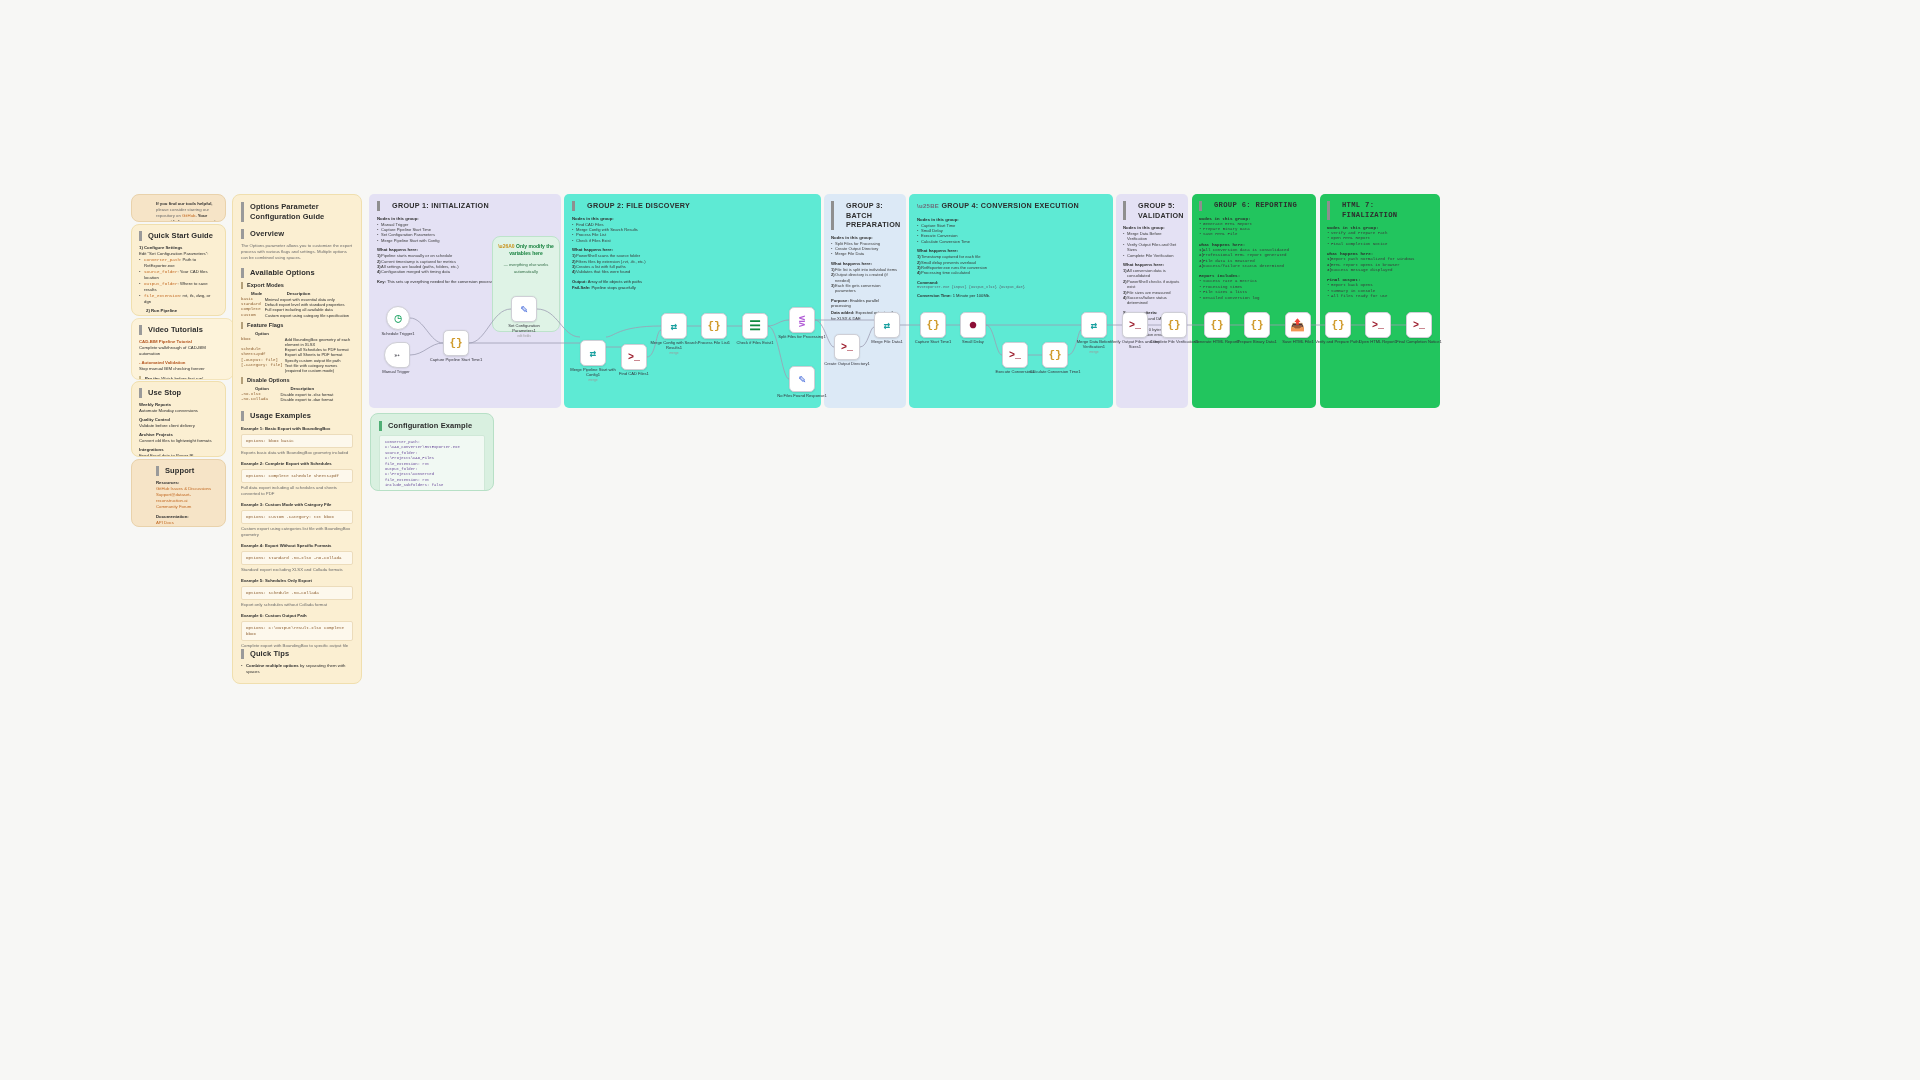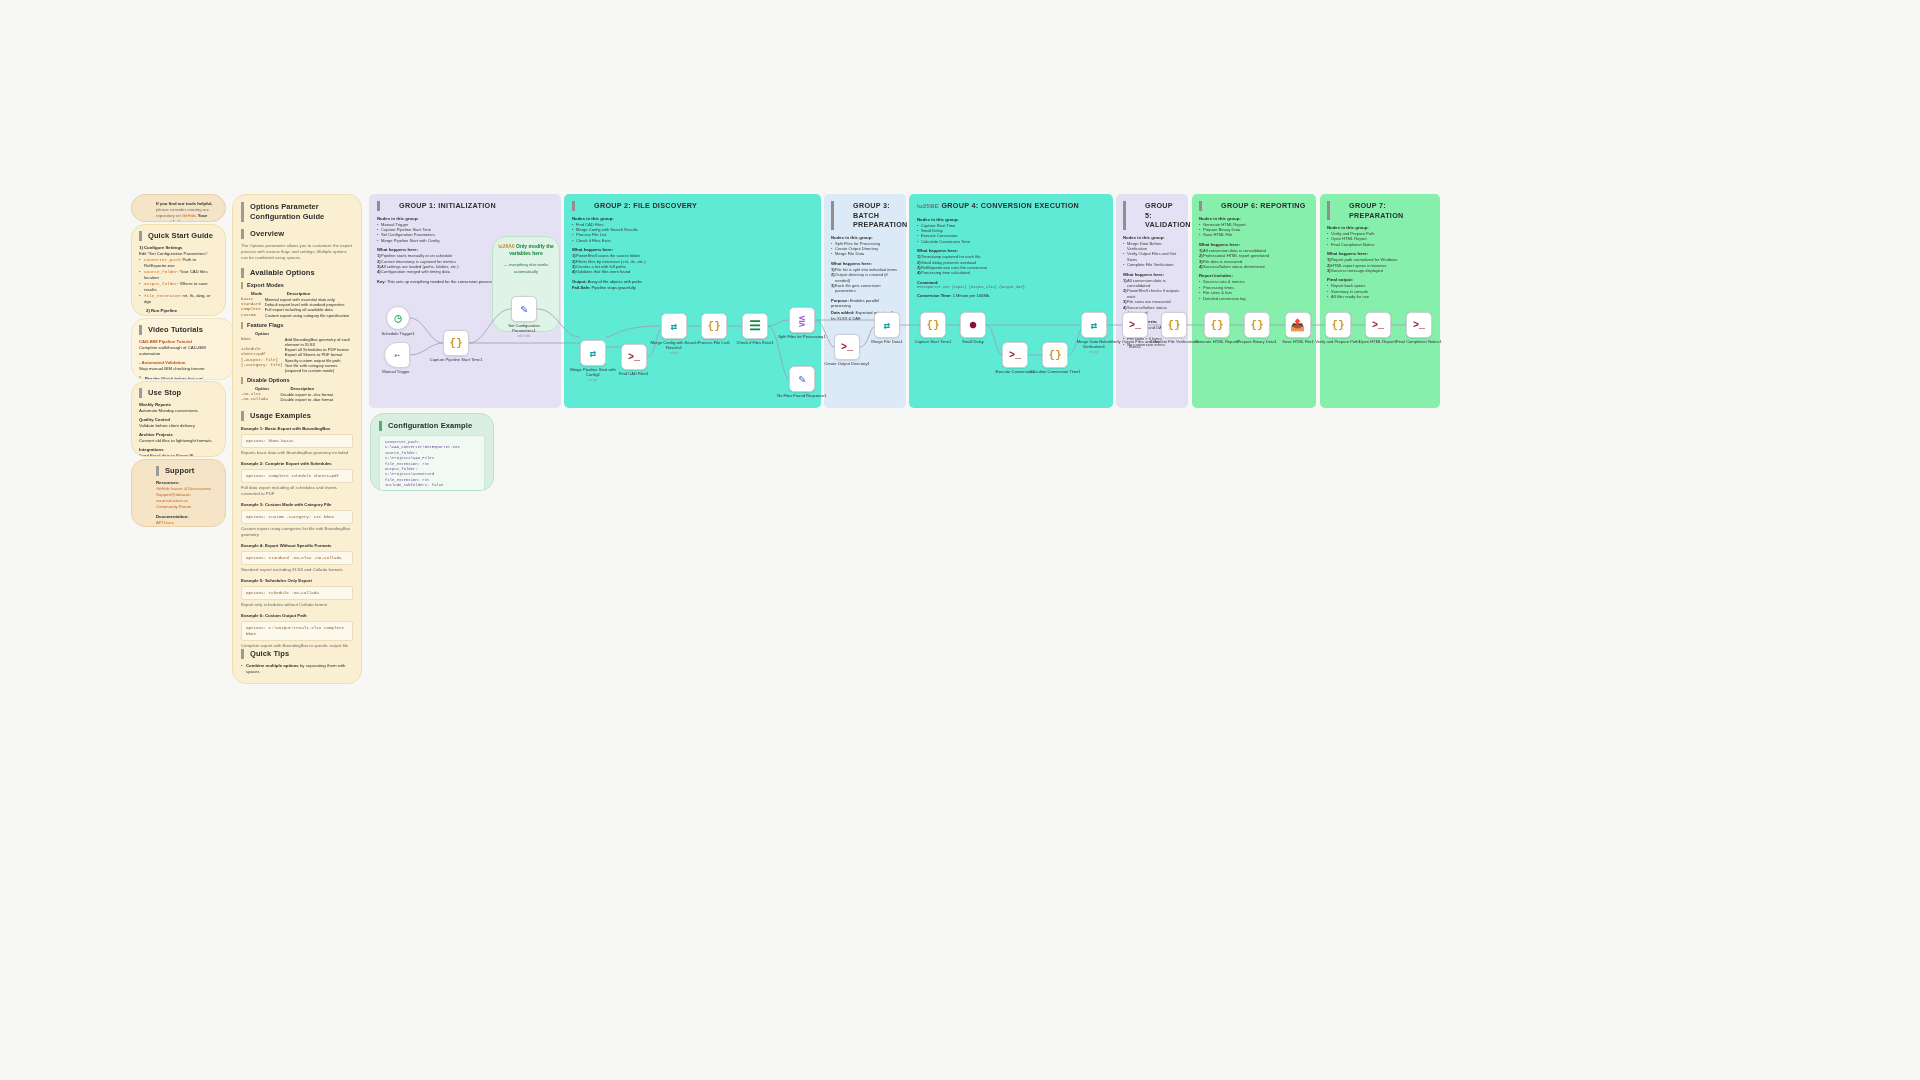--- a/index.html
+++ b/index.html
@@ -6,21 +6,21 @@
   html,body{ width:1920px; height:1080px; overflow:hidden; }
   body{
     background:#f7f7f5;
     font-family:"Liberation Sans", sans-serif;
     color:#2d2d2d;
     position:relative;
   }
   .canvas{ position:absolute; inset:0; }
 
   
-  .note{ position:absolute; border-radius:14px; padding:6px 7px; overflow:hidden; }
+  .note{ position:absolute; border-radius:8px; padding:6px 7px; overflow:hidden; }
   .note.yellow{ background:#fbefd2; border:1px solid #f0dfae; }
   .note.yellow2{ background:#fdf3da; border:1px solid #f3e4bb; }
   .note.tan{ background:#f6e4c7; border:1px solid #e9d2ab;padding-left:24px; }
   .note.green{ background:#d9f0e0; border:1px solid #b7e0c6; }
   .note h2{ font-size:7.5px; font-weight:bold; letter-spacing:.1px; margin-bottom:4px;
             padding-left:6px; border-left:3px solid #9a9a9a; line-height:10px; }
   .note h3{ font-size:5.6px; font-weight:bold; margin:4px 0 2px; padding-left:4px;
             border-left:2px solid #b4a07a; line-height:7px;}
   .note p, .note li, .note div.t{ font-size:4.3px; line-height:6px; }
   .note ul{ list-style:none; }
@@ -38,34 +38,34 @@
   .hl{ color:#b3541e; font-weight:bold; }
   .muted{ color:#6a6a6a; }
   table.tt{ border-collapse:collapse; width:100%; font-size:4.1px; }
   table.tt th{ text-align:left; font-weight:bold; padding:0 2px 1px 0; font-size:4.3px;}
   table.tt td{ padding:0 2px 0 0; vertical-align:top; line-height:5.2px; }
   td.c0{ font-family:"Liberation Mono", monospace; color:#8a5a2b; white-space:nowrap;}
 
   
   .group{ position:absolute; border-radius:5px; }
   .group .ghead{ font-size:7.2px; font-weight:bold; letter-spacing:.3px;
-                 padding-left:19px; border-left:3px solid #8f8f8f; line-height:9.5px; }
+                 padding-left:12px; border-left:3px solid #8f8f8f; line-height:9.5px; }
   .group .gbody{ margin-top:5px; }
   .group .sec{ font-size:4.3px; font-weight:bold; margin-top:4px; }
   .group ul{ list-style:none; margin-top:1px; }
   .group li{ font-size:4.1px; line-height:5.4px; padding-left:4px; position:relative; color:#3a3a3a;}
   .group li:before{ content:"\2022"; position:absolute; left:0; }
   .group ol{ list-style:none; margin-top:1px; counter-reset:n; }
   .group ol li{ counter-increment:n; }
   .group ol li:before{ content:counter(n)")"; left:0; font-weight:bold;}
   .group p.k{ font-size:4.1px; line-height:5.6px; margin-top:4px; }
   .gpurple{ background:#e4e1f4; }
   .gblue{ background:#5eead4; }
   .gblue2{ background:#dce9f6; }
-  .gyellow{ background:#86efac; }
+  .gyellow{ background:#22c55e;font-family:Liberation Mono, monospace; }
 
   
   .node{ position:absolute; width:26px; height:26px; background:#fff;
          border:1px solid #cfcfd6; border-radius:5px;
          display:flex; align-items:center; justify-content:center;
          box-shadow:0 0.5px 1.5px rgba(0,0,0,.10); }
   .node.round{ border-radius:50%; width:24px; height:24px;}
   .node .glyph{ font-family:"Liberation Mono", monospace; font-size:11px; font-weight:bold; }
   .nlabel{ position:absolute; font-size:4.1px; line-height:5px; text-align:center;
            width:54px; color:#33333a; }
@@ -216,21 +216,21 @@
       <ul>
         <li>Success rate &amp; metrics</li>
         <li>Processing times</li>
         <li>File sizes &amp; lists</li>
         <li>Detailed conversion log</li>
       </ul>
     </div>
   </div>
 
   <div class="group gyellow" style="left:1320px; top:194px; width:120px; height:214px; padding:7px 7px;">
-    <div class="ghead">GROUP 7: PREPARATION</div>
+    <div class="ghead">HTML 7: FINALIZATION</div>
     <div class="gbody">
       <div class="sec">Nodes in this group:</div>
       <ul>
         <li>Verify and Prepare Path</li>
         <li>Open HTML Report</li>
         <li>Final Completion Notice</li>
       </ul>
       <div class="sec">What happens here:</div>
       <ol>
         <li>Report path normalized for Windows</li>

